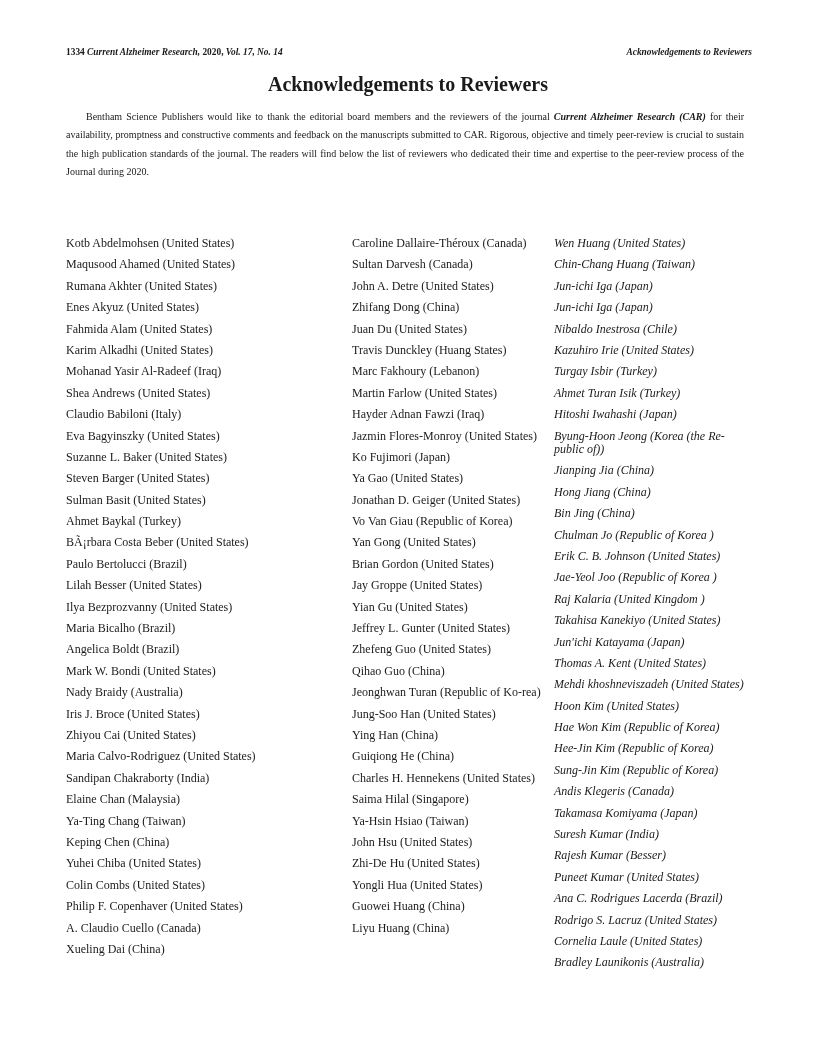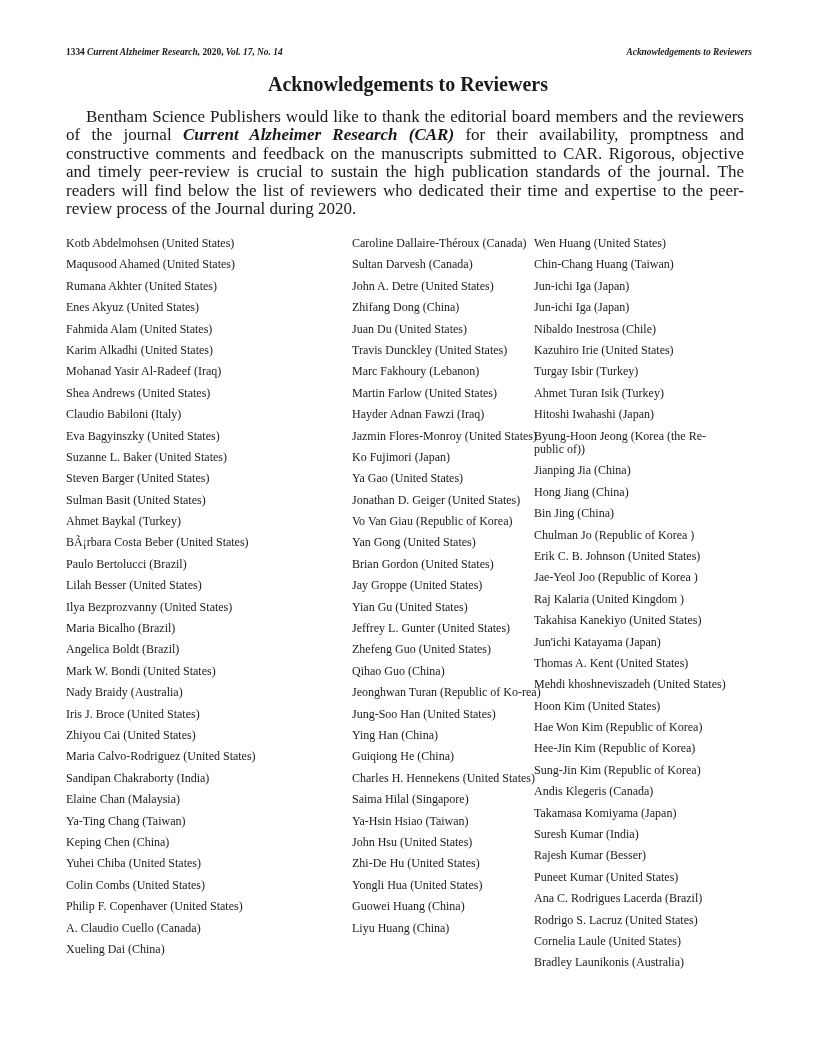--- a/index.html
+++ b/index.html
@@ -14,30 +14,30 @@
   .running-head .left { position: absolute; left: 0; top: 0; white-space: nowrap; }
   .running-head .left .pg { }
   .running-head .left i { font-style: italic; }
   .running-head .right { position: absolute; right: 0; top: 0; font-style: italic; white-space: nowrap; }
   .title {
     position: absolute; left: 0; top: 73px; width: 816px; text-align: center;
     font-size: 20px; font-weight: bold; margin: 0;
   }
   .intro {
     position: absolute; left: 66px; top: 108px; width: 678px;
-    font-size: 17px; line-height: 18.4px; text-align: justify; text-indent: 20px; margin: 0;
+    font-size: 10px; line-height: 18.4px; text-align: justify; text-indent: 20px; margin: 0;
   }
   .intro b { font-style: italic; }
   .col {
     position: absolute; top: 237px; width: 200px;
     font-size: 12px; line-height: 13.5px;
   }
   .col1 { left: 66px; }
   .col2 { left: 305px; margin-left: 47px; }
-  .col3 { left: 534px; }
+  .col3 { left: 554px; font-style: italic; }
   .entry { margin: 0 0 7.9px 0; min-height: 13.5px; }
 </style>
 </head>
 <body>
 
 <div class="running-head">
   <span class="left">
     <span class="pg">1334</span>
     <i>Current Alzheimer Research,</i><span> 2020, </span><i>Vol. 17, No. 14</i>
   </span>
@@ -83,21 +83,21 @@
     <div class="entry">Philip F. Copenhaver (United States)</div>
     <div class="entry">A. Claudio Cuello (Canada)</div>
     <div class="entry">Xueling Dai (China)</div>
   </div>
 <div class="col col2">
     <div class="entry">Caroline Dallaire-Théroux (Canada)</div>
     <div class="entry">Sultan Darvesh (Canada)</div>
     <div class="entry">John A. Detre (United States)</div>
     <div class="entry">Zhifang Dong (China)</div>
     <div class="entry">Juan Du (United States)</div>
-    <div class="entry">Travis Dunckley (United States)</div>
+    <div class="entry">Travis Dunckley (Huang States)</div>
     <div class="entry">Marc Fakhoury (Lebanon)</div>
     <div class="entry">Martin Farlow (United States)</div>
     <div class="entry">Hayder Adnan Fawzi (Iraq)</div>
     <div class="entry">Jazmin Flores-Monroy (United States)</div>
     <div class="entry">Ko Fujimori (Japan)</div>
     <div class="entry">Ya Gao (United States)</div>
     <div class="entry">Jonathan D. Geiger (United States)</div>
     <div class="entry">Vo Van Giau (Republic of Korea)</div>
     <div class="entry">Yan Gong (United States)</div>
     <div class="entry">Brian Gordon (United States)</div>

